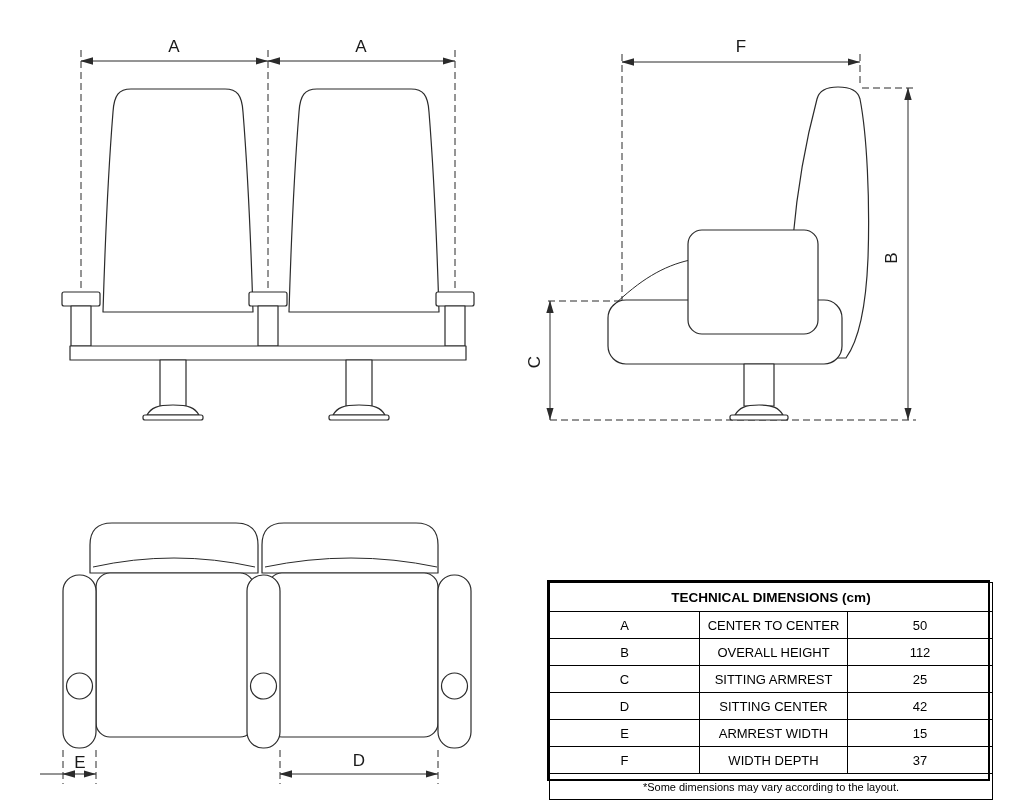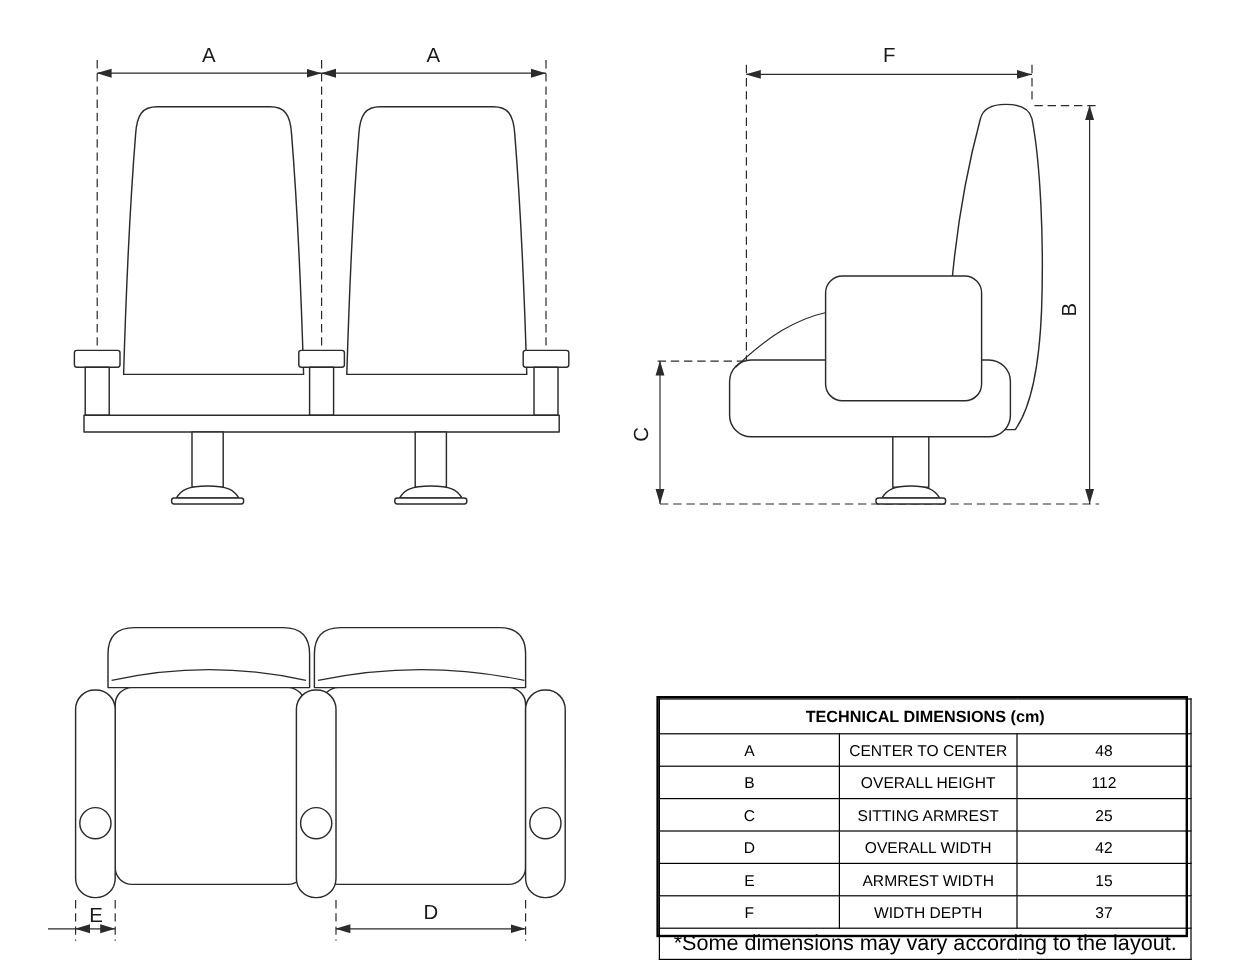--- a/index.html
+++ b/index.html
@@ -13,21 +13,21 @@
   .lbl{font-family:"Liberation Sans",sans-serif;font-size:17px;fill:#1a1a1a;}
   
   .dim-table-wrap{position:absolute;left:547px;top:580px;width:443px;height:201px;
       border:2px solid #000;box-sizing:border-box;background:#fff;}
   .dim-table-wrap table{width:100%;height:100%;border-collapse:collapse;table-layout:fixed;
       font-family:"Liberation Sans",sans-serif;font-size:13px;color:#000;}
   .dim-table-wrap th,.dim-table-wrap td{border:1px solid #000;text-align:center;
       vertical-align:middle;padding:1px 4px;overflow:hidden;white-space:nowrap;}
   .dim-table-wrap thead th{font-weight:bold;font-size:13.5px;height:26px;margin-left:10px;}
   .dim-table-wrap tbody td{height:24px;}
-  .dim-table-wrap tfoot td{height:23px;font-size:18px;text-align:center;}
+  .dim-table-wrap tfoot td{height:23px;font-size:11px;text-align:center;}
 </style>
 </head>
 <body>
 
 <div class="page">
 
   <svg class="drawing" viewBox="0 0 1032 812">
     <defs>
       <marker id="ae" markerWidth="13" markerHeight="9" refX="12.5" refY="4.5" orient="auto" markerUnits="userSpaceOnUse">
         <path d="M0,0.8 L12.5,4.5 L0,8.2 Z" fill="#2b2b2b"></path>
@@ -124,35 +124,35 @@
         </colgroup>
       <thead>
         <tr>
           <th colspan="3">TECHNICAL DIMENSIONS (cm)</th>
         </tr>
       </thead>
       <tbody>
         <tr>
           <td>A</td>
           <td>CENTER TO CENTER</td>
-          <td>48</td>
+          <td>50</td>
         </tr>
         <tr>
           <td>B</td>
           <td>OVERALL HEIGHT</td>
           <td>112</td>
         </tr>
         <tr>
           <td>C</td>
           <td>SITTING ARMREST</td>
           <td>25</td>
         </tr>
         <tr>
           <td>D</td>
-          <td>OVERALL WIDTH</td>
+          <td>SITTING CENTER</td>
           <td>42</td>
         </tr>
         <tr>
           <td>E</td>
           <td>ARMREST WIDTH</td>
           <td>15</td>
         </tr>
         <tr>
           <td>F</td>
           <td>WIDTH DEPTH</td>

